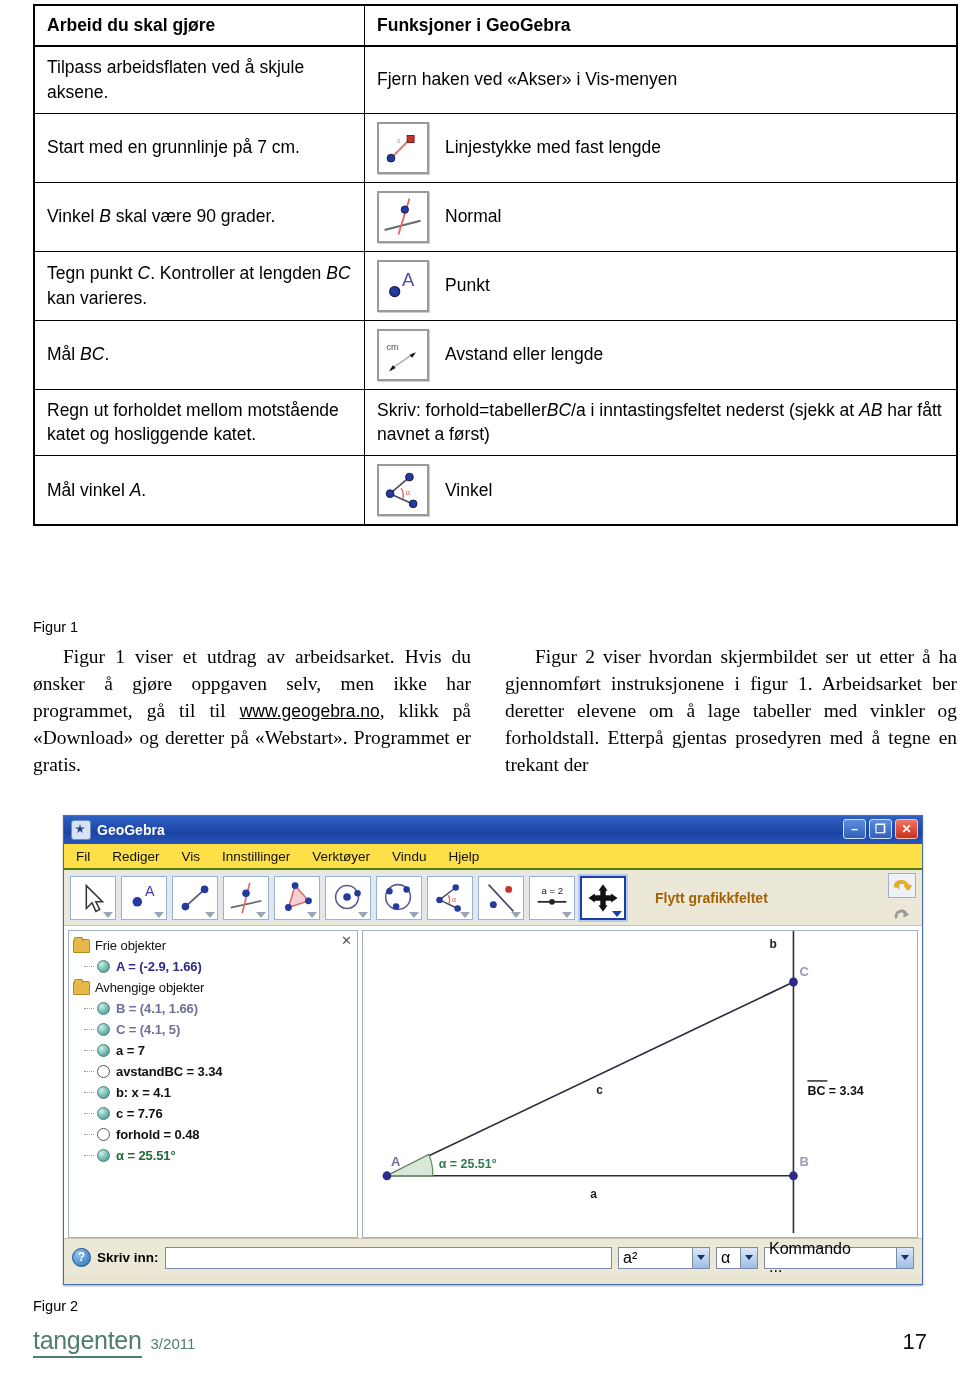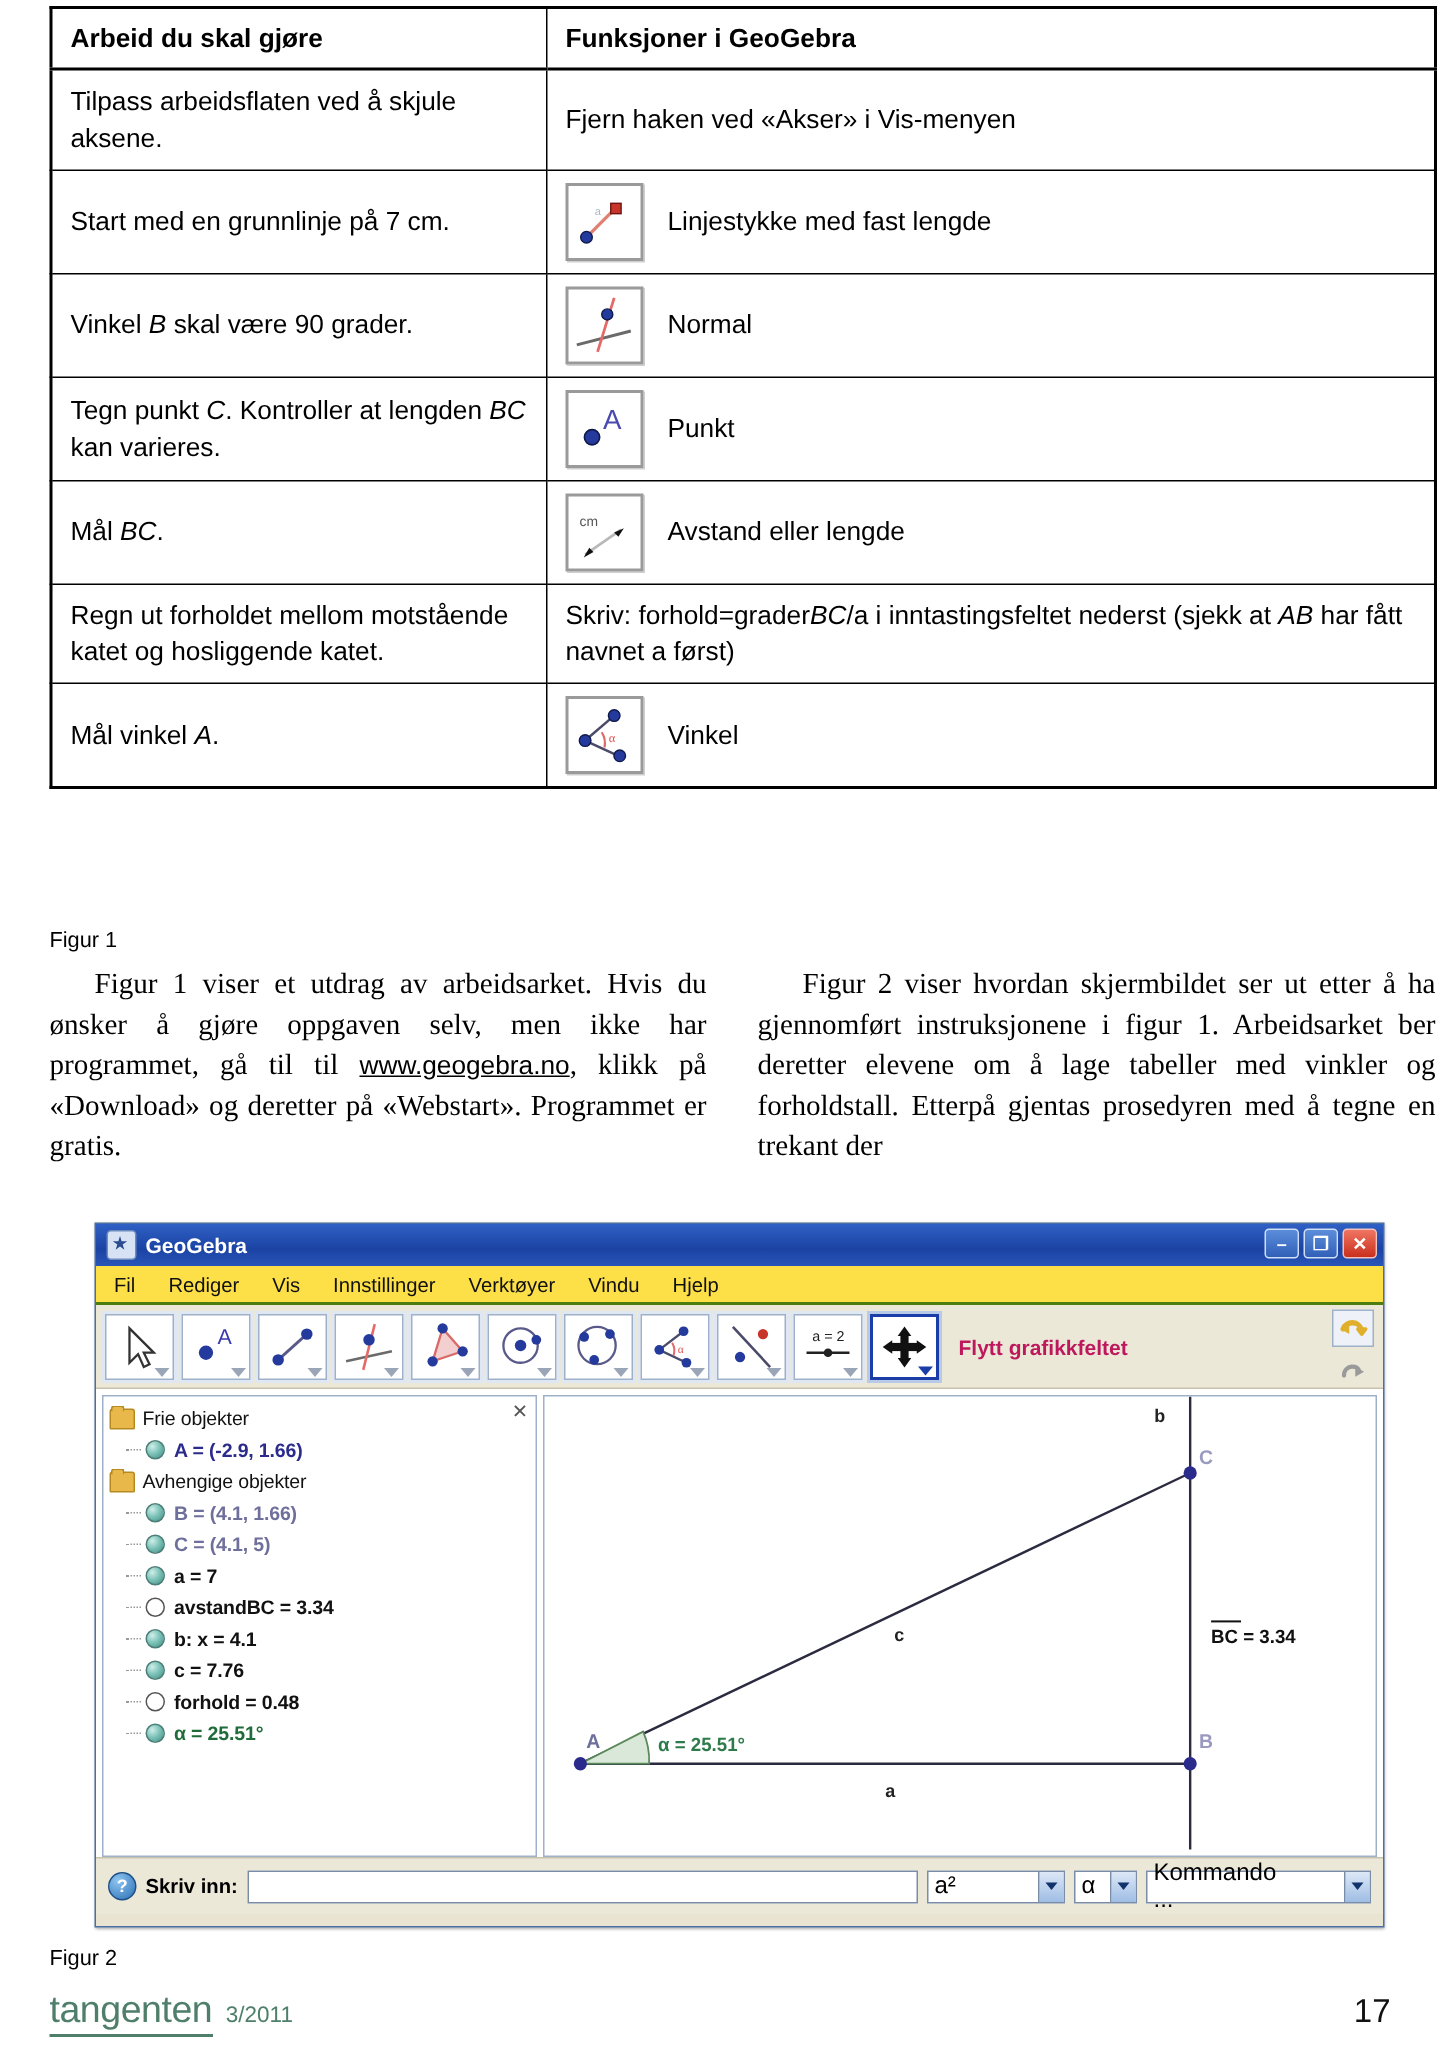--- a/index.html
+++ b/index.html
@@ -115,21 +115,21 @@
   }
   .tool.sel{border:2px solid #1b3da8;box-shadow:0 0 0 2px #b9c9e8;}
   .tool svg{width:100%;height:100%;display:block;}
   .tool .tri{
     position:absolute;right:2px;bottom:1px;width:0;height:0;
     border-left:5px solid transparent;border-right:5px solid transparent;
     border-top:6px solid #9aa6b8;
   }
   .tool.sel .tri{border-top-color:#1b3da8;}
   .toolhint{
-    margin-left:8px;font-size:14px;font-weight:bold;color:#be185d;
+    margin-left:24px;font-size:14px;font-weight:bold;color:#a16207;
   }
   .undoredo{position:absolute;right:6px;top:3px;display:flex;flex-direction:column;gap:2px;}
   .ur{width:26px;height:23px;display:flex;align-items:center;justify-content:center;}
   .ur.u{border:1px solid #9fb0c9;background:#eef2f8;}
   .ur svg{width:20px;height:20px;}
 
   .ggb-body{display:flex;height:312px;background:#fff;padding:4px 4px 0 4px;box-sizing:border-box;}
   .algebra{
     width:290px;flex:0 0 290px;background:#fff;border:1px solid #9fb0c9;
     position:relative;font-size:13px;padding:4px 2px 0 4px;box-sizing:border-box;
@@ -297,21 +297,21 @@
             </span>
             <span class="txt">Avstand eller lengde</span>
           </div>
         </td>
       </tr>
 
       <tr>
         <td class="c1">Regn ut forholdet mellom motstående katet og hosliggende katet.</td>
         <td class="c2">
           <div class="cellflex">
-            <span class="txt"><span>Skriv: forhold=grader</span><em class="it">BC</em><span>/a i inntastingsfeltet nederst (sjekk at </span><em class="it">AB</em><span> har fått navnet a først)</span></span>
+            <span class="txt"><span>Skriv: forhold=tabeller</span><em class="it">BC</em><span>/a i inntastingsfeltet nederst (sjekk at </span><em class="it">AB</em><span> har fått navnet a først)</span></span>
           </div>
         </td>
       </tr>
 
       <tr>
         <td class="c1"><span>Mål vinkel </span><em class="it">A</em><span>.</span></td>
         <td class="c2">
           <div class="cellflex">
             <span class="iconbox">
               <svg viewBox="0 0 52 52">

